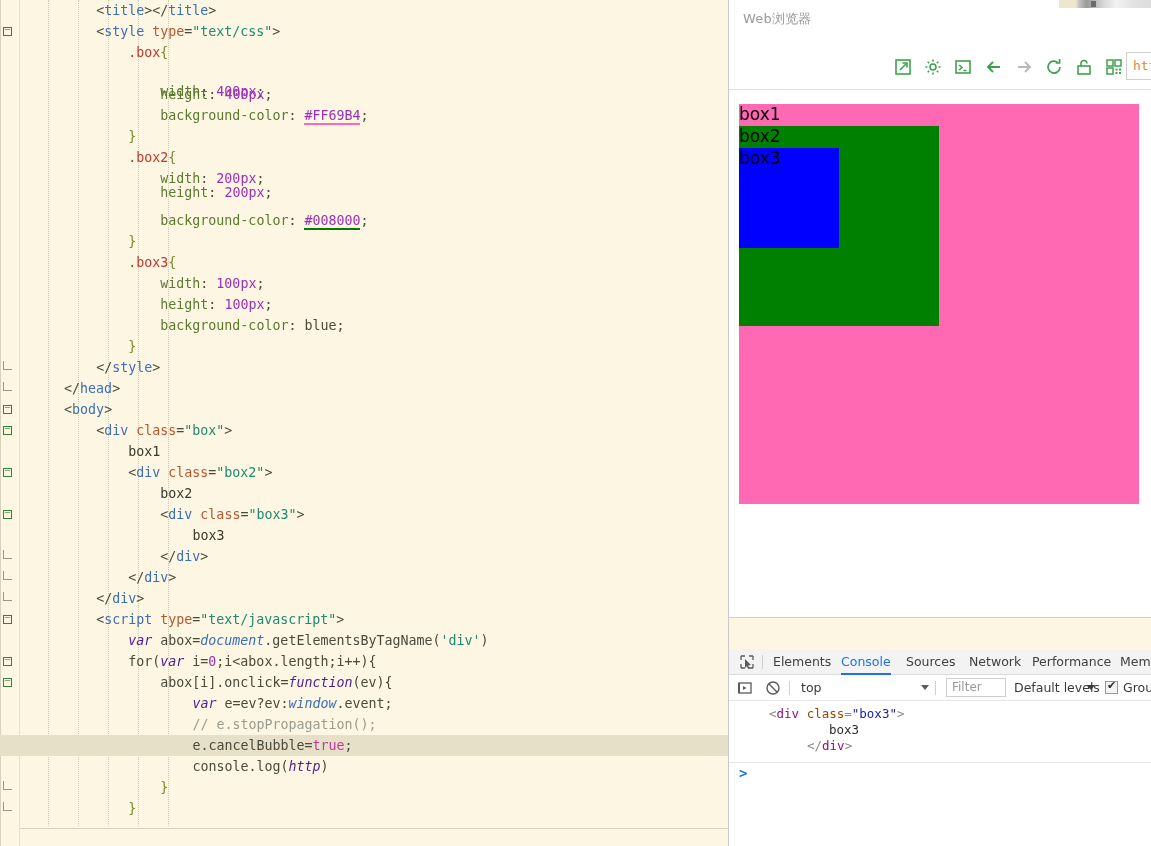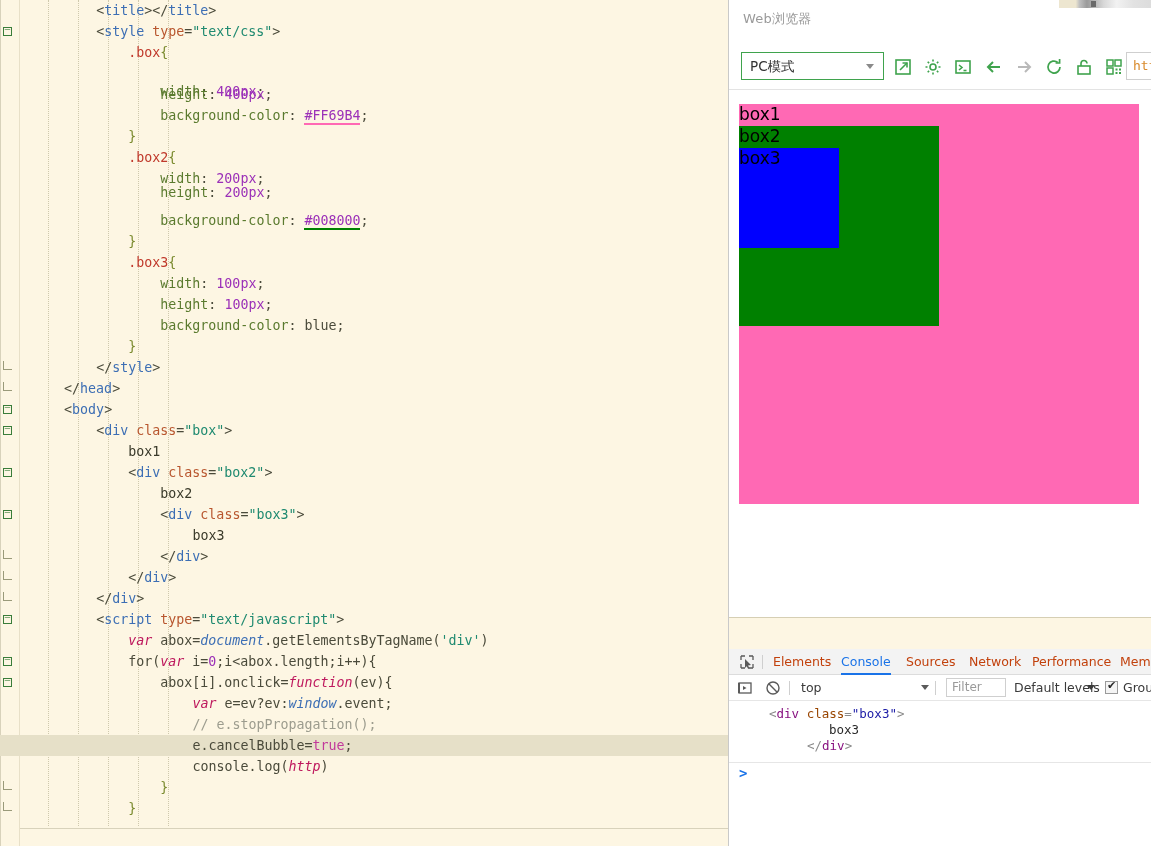--- a/index.html
+++ b/index.html
@@ -74,21 +74,21 @@
 
   
   .t-punct  { color: #4a4a3a; }
   .t-tag    { color: #3C6EB4; }
   .t-attr   { color: #B8562E; }
   .t-str    { color: #1F8A70; }
   .t-sel    { color: #C0392B; }
   .t-prop   { color: #5A7A2E; }
   .t-val    { color: #9B30B8; }
   .t-plain  { color: #4a4a3a; }
-  .t-kw     { color: #be185d; font-style: italic; }
+  .t-kw     { color: #4c1d95; font-style: italic; }
   .t-obj    { color: #3C6EB4; font-style: italic; }
   .t-comment{ color: #9c9c8e; }
   .t-num    { color: #9B30B8; }
   .t-brace  { color: #7a8a2e; }
   .t-text   { color: #3a3a2a; }
   .t-bool   { color: #C2389B; }
   .t-strq   { color: #1F8A70; }
 
   .swatch-pink   { border-bottom: 2px solid #FF69B4; }
   .swatch-green  { border-bottom: 2px solid #008000; }
@@ -208,21 +208,21 @@
     position: absolute; left: 9px; top: 4px; width: 18px; height: 18px;
     color: #5a5a5a;
   }
   .dt-divider {
     position: absolute; top: 6px; width: 1px; height: 14px; background: #cfcfcf;
   }
   .dt-tab {
     position: absolute; top: 0; height: 26px; line-height: 26px;
     font-family: "DejaVu Sans", sans-serif;
     font-size: 12.5px;
-    color: #c2410c;
+    color: #404040;
     white-space: nowrap;
   }
   .dt-tab.active { color: #1a73e8; }
   .dt-tab.active::after {
     content: ""; position: absolute; left: 0; right: 0; bottom: 0;
     height: 2px; background: #1a73e8;
   }
   #dt-filterbar {
     position: absolute; left: 0; top: 57px; width: 423px; height: 26px;
     background: #ffffff;
@@ -384,24 +384,20 @@
 
   <div id="browser">
 
     <div id="win-strip">
       <div class="nub"></div>
     </div>
 
     <div id="browser-title">Web浏览器</div>
 
     <div id="toolbar">
-      <div id="mode-select">
-        <span>PC模式</span>
-        <span class="caret"></span>
-      </div>
 
       <div class="tbicon" style="left:163px">
         <svg width="22" height="22" viewBox="0 0 22 22" fill="none" stroke="currentColor" stroke-width="1.6">
           <rect x="4" y="4" width="14" height="14"></rect>
           <path d="M8 14 L15 7"></path>
             <path d="M10.5 7 L15 7 L15 11.5"></path>
         </svg>
       </div>
       <div class="tbicon" style="left:193px">
         <svg width="22" height="22" viewBox="0 0 22 22" fill="none" stroke="currentColor" stroke-width="1.6">

